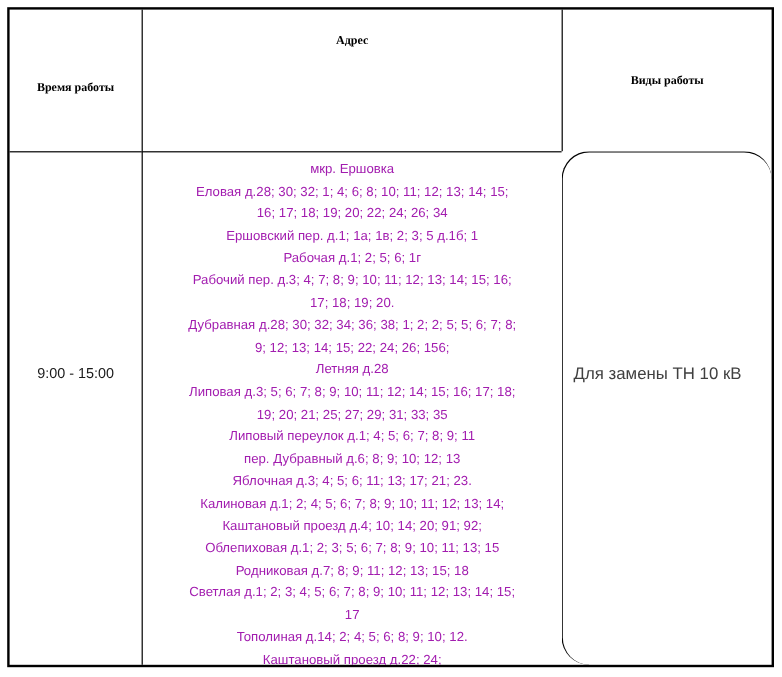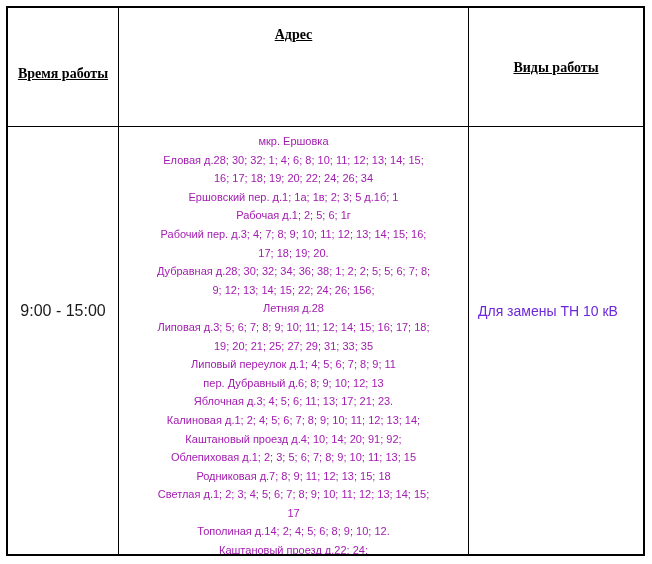--- a/index.html
+++ b/index.html
@@ -21,51 +21,51 @@
     background: #ffffff;
   }
   .cell { overflow: hidden; }
   .b-left { border-left: 1px solid #000000; }
   .b-top  { border-top: 1px solid #000000; }
 
   
   .th {
     font-family: "Liberation Serif", serif;
     font-weight: bold;
-    font-size: 14px;
+    font-size: 10px;
     line-height: 19px;
     text-align: center;
     display: flex;
     justify-content: center;
-    text-decoration: underline;
   }
   .th-time  { align-items: center; padding: 0 8px; margin-top: 12px; }
   .th-addr  { align-items: flex-start; padding-top: 17px; }
   .th-work  { align-items: center; }
 
   
   .td-time {
     display: flex; align-items: center; justify-content: center;
     padding-bottom: 60px;
-    font-size: 16px;
+    font-size: 12px;
     color: #1a1a1a;
   }
   .td-addr {
     padding: 5px 9px 0 9px;
     font-size: 11px;
     line-height: 18.6px;
     color: #a21caf;
     white-space: pre;
     text-align: center;
   }
   .td-work {
     display: flex; align-items: center;
     padding-left: 9px; padding-bottom: 60px;
     font-size: 14px;
-    color: #6d28d9;
+    color: #404040;
+    border-radius: 23px;
   }
 </style>
 </head>
 <body>
 
 <div class="doc-table">
 
   <div class="cell th th-time">Время работы</div>
   <div class="cell th th-addr b-left">Адрес</div>
   <div class="cell th th-work b-left">Виды работы</div>

